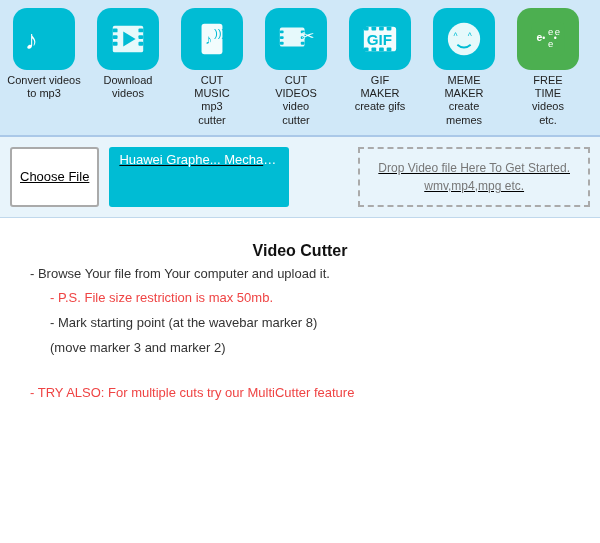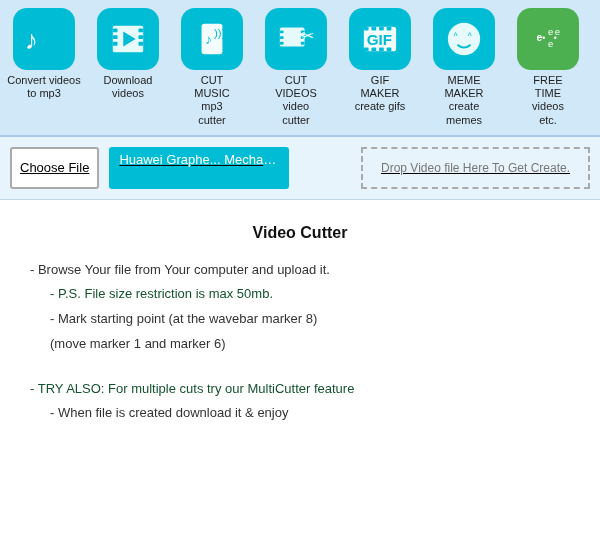--- a/index.html
+++ b/index.html
@@ -101,42 +101,42 @@
 
     
     .main-content {
       padding: 24px 30px 20px 30px;
     }
 
     .section-title {
       font-size: 16px;
       font-weight: bold;
       text-align: center;
-      margin-bottom: 16px;
+      margin-bottom: 2px;
       color: #111;
     }
 
     .instructions {
       font-size: 13px;
       color: #333;
       line-height: 1.9;
     }
 
     .instructions .line {
       display: block;
       text-indent: 0;
     }
 
     .instructions .indent {
       display: block;
       text-indent: 20px;
     }
 
     .red-text {
-      color: #14532d;
+      color: #ef4444;
     }
 
     .try-also {
       margin-top: 20px;
       display: block;
     }
 
     
     .tool-icon svg {
       width: 38px;
@@ -258,27 +258,27 @@
     </div>
     <span class="tool-label">FREE<br>TIME<br>videos<br>etc.</span>
   </div>
 
 </div>
 
 <div class="file-area">
   <button class="choose-file-btn">Choose File</button>
   <div class="file-name">Huawei Graphe... Mechanism.mp4</div>
   <div class="drop-zone">
-    <span>Drop Video file Here To Get Create.</span><br>
+    <span>Drop Video file Here To Get Started.</span><br>
+    <span>wmv,mp4,mpg etc.</span>
   </div>
 </div>
 
 <div class="main-content">
   <div class="section-title">Video Cutter</div>
   <div class="instructions">
     <span class="line">- Browse Your file from Your computer and upload it.</span>
     <span class="indent red-text">- P.S. File size restriction is max 50mb.</span>
     <span class="indent">- Mark starting point (at the wavebar marker 8)</span>
-    <span class="indent">(move marker 1 and marker 6)</span>
+    <span class="indent">(move marker 3 and marker 2)</span>
     <span class="try-also red-text">- TRY ALSO: For multiple cuts try our MultiCutter feature</span>
-    <span class="indent">- When file is created download it &amp; enjoy</span>
   </div>
 </div>
 
 </body></html>

